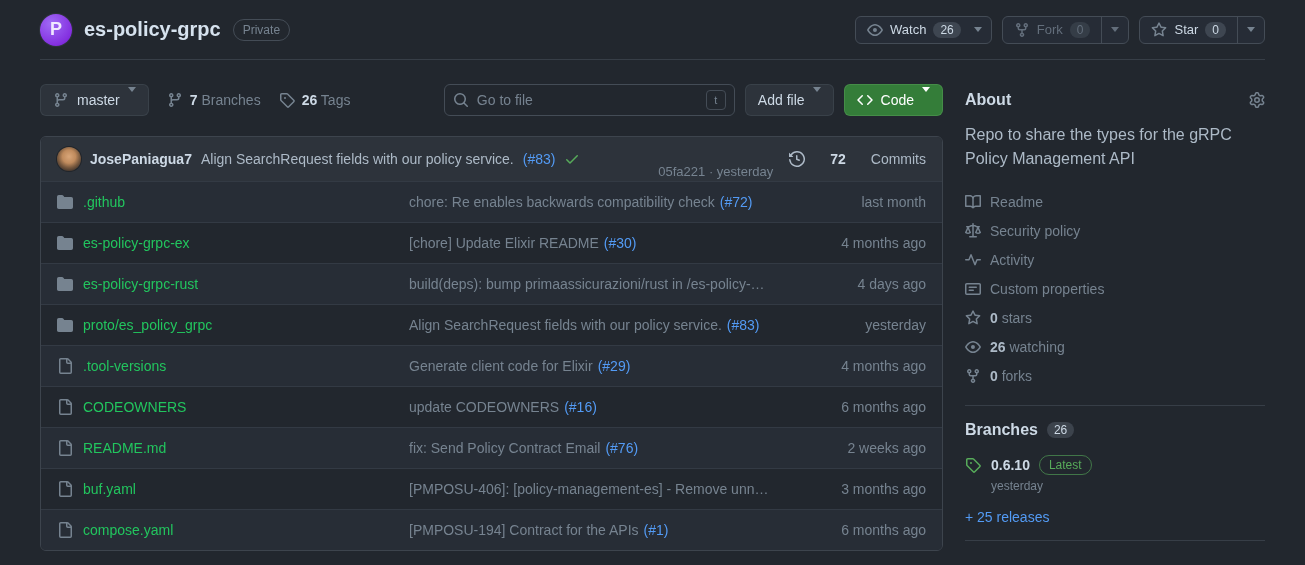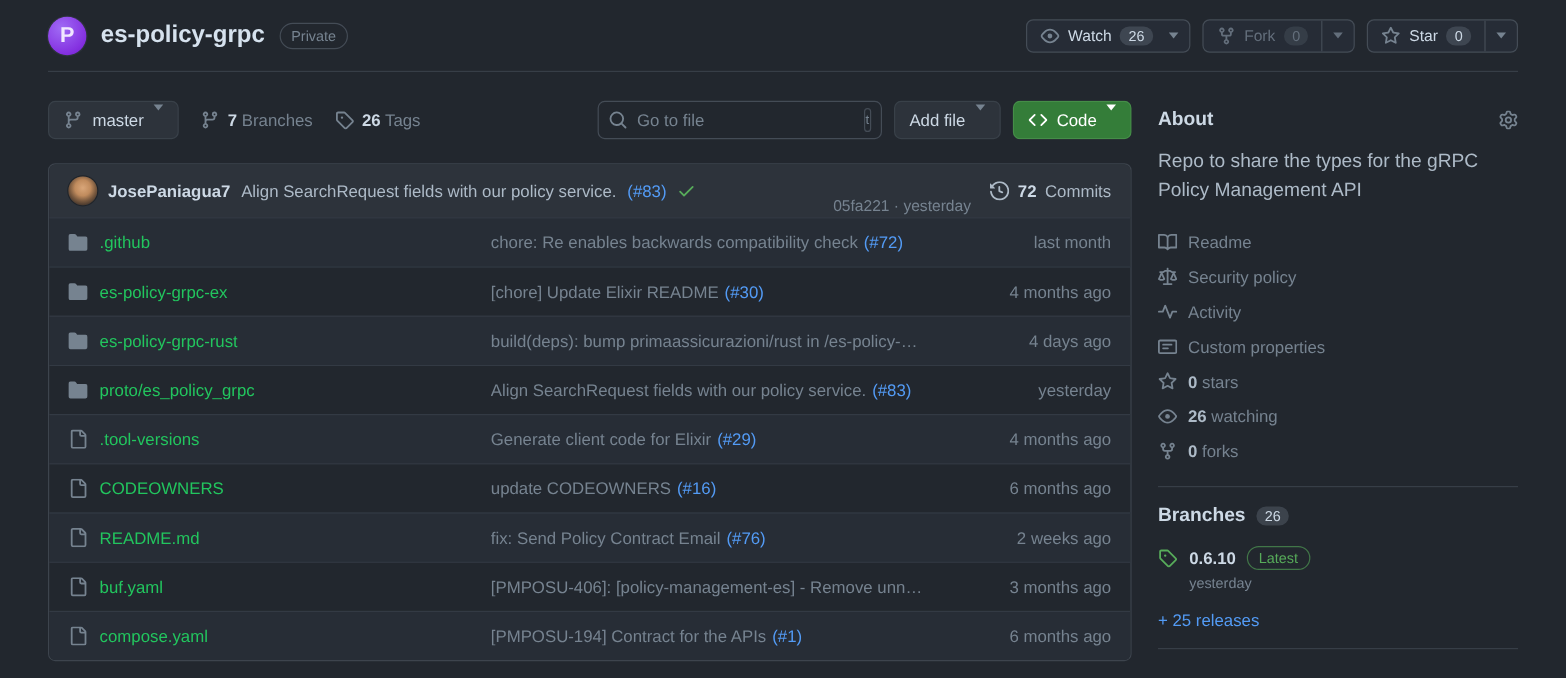--- a/index.html
+++ b/index.html
@@ -58,21 +58,21 @@
   .toolbar { display:flex; align-items:center; height:32px; margin-bottom:20px; }
   .btn {
     display:flex; align-items:center; gap:8px; height:32px; padding:0 12px;
     background:#2d333b; border:1px solid rgba(68,76,86,0.55); border-radius:6px;
     color:#cdd9e5; font-size:14px; font-weight:500;
   }
   .ref-stats { display:flex; align-items:center; gap:18px; margin-left:18px; }
   .ref-stat { display:flex; align-items:center; gap:7px; color:#768390; }
   .ref-stat b { color:#cdd9e5; font-weight:700; }
   .search-box {
-    margin-left:auto; width:237px; height:32px;
+    margin-left:auto; width:291px; height:32px;
     border:1px solid #444c56; border-radius:6px;
     display:flex; align-items:center; gap:8px; padding:0 8px; background:#22272e;
   }
   .search-box input {
     flex:1; background:transparent; border:none; outline:none;
     color:#adbac7; font-size:14px; font-family:inherit;
   }
   .search-box input::placeholder { color:#768390; }
   .kbd {
     border:1px solid #444c56; border-radius:4px; color:#768390;
@@ -94,21 +94,21 @@
   .commit-avatar {
     width:24px; height:24px; border-radius:50%; flex:none;
     background:radial-gradient(circle at 50% 40%, #d9a679 0%, #c08b5d 35%, #7a5a3f 58%, #40332a 80%);
     box-shadow:0 0 0 1px rgba(0,0,0,0.3);
   }
   .commit-author { font-weight:700; color:#cdd9e5; }
   .commit-msg { color:#adbac7; white-space:nowrap; overflow:hidden; text-overflow:ellipsis; }
   .link { color:#539bf5; }
   .commit-right { margin-left:auto; display:flex; align-items:center; gap:16px; flex:none; }
   .sha-time { color:#768390; font-size:13px;margin-top:24px; }
-  .commits-link { display:flex; align-items:center; gap:7px; color:#adbac7; }
+  .commits-link { display:flex; align-items:center; gap:25px; color:#adbac7; }
   .commits-link b { color:#cdd9e5; font-weight:700; }
   .file-row {
     display:grid; grid-template-columns:352px 1fr 140px; align-items:center;
     height:41px; padding:0 16px; border-top:1px solid #333a44; font-size:14px;
   }
   .file-row:nth-child(odd) { background:#272d36; }
   .cell-name { display:flex; align-items:center; gap:10px; min-width:0; }
   .file-name { color:#22c55e; white-space:nowrap; overflow:hidden; text-overflow:ellipsis; }
   .cell-msg { display:flex; gap:5px; min-width:0; color:#768390; padding-right:12px; }
   .msg-text { white-space:nowrap; overflow:hidden; text-overflow:ellipsis; color:#768390; }

